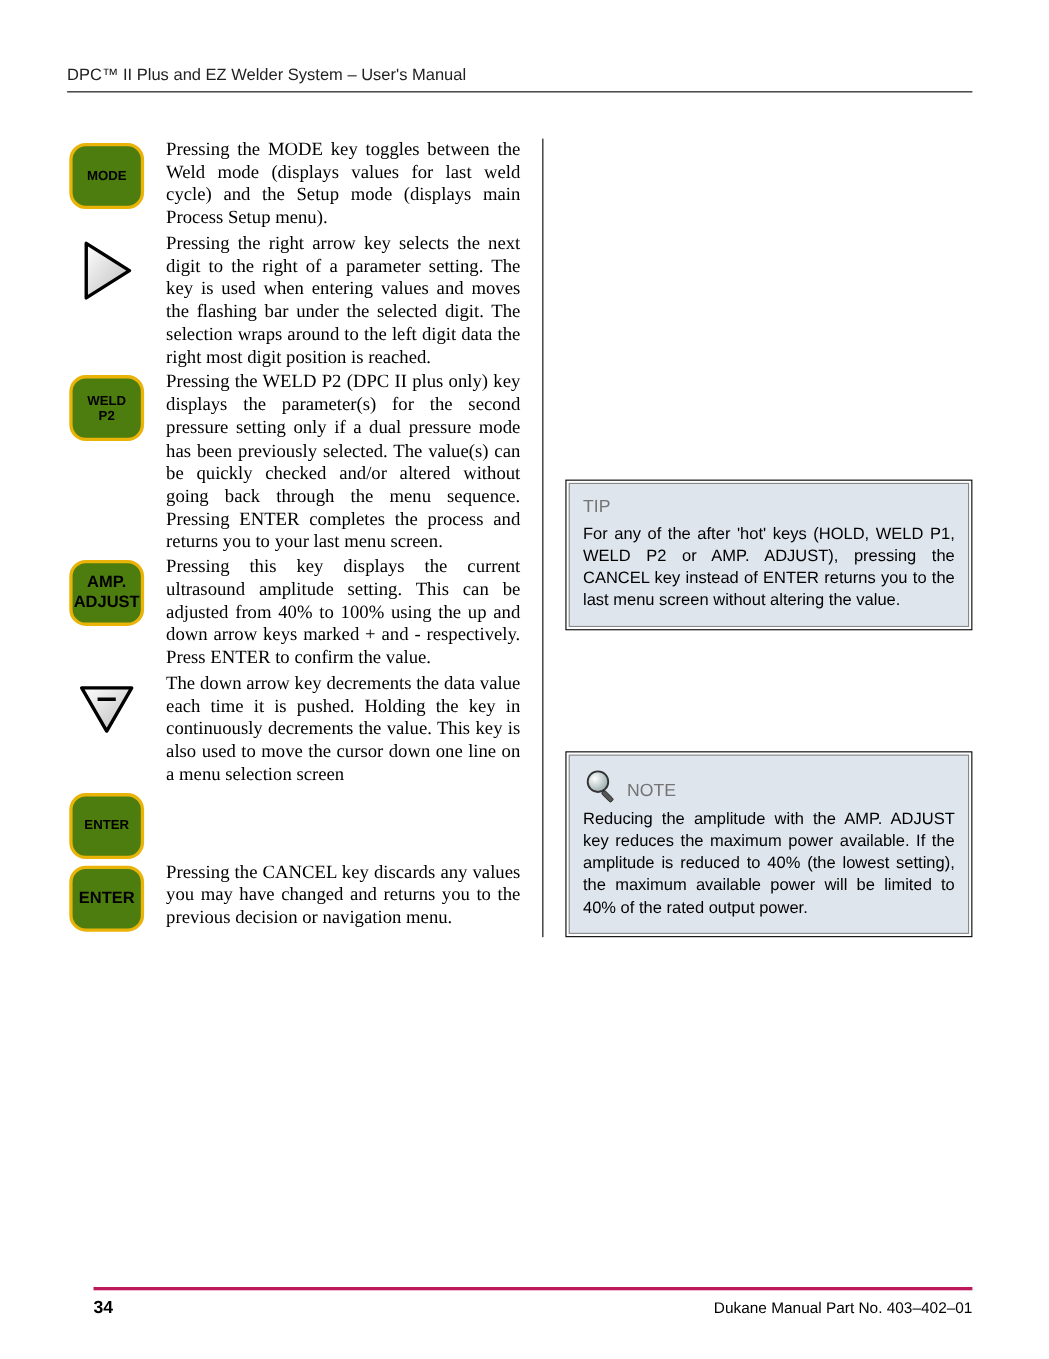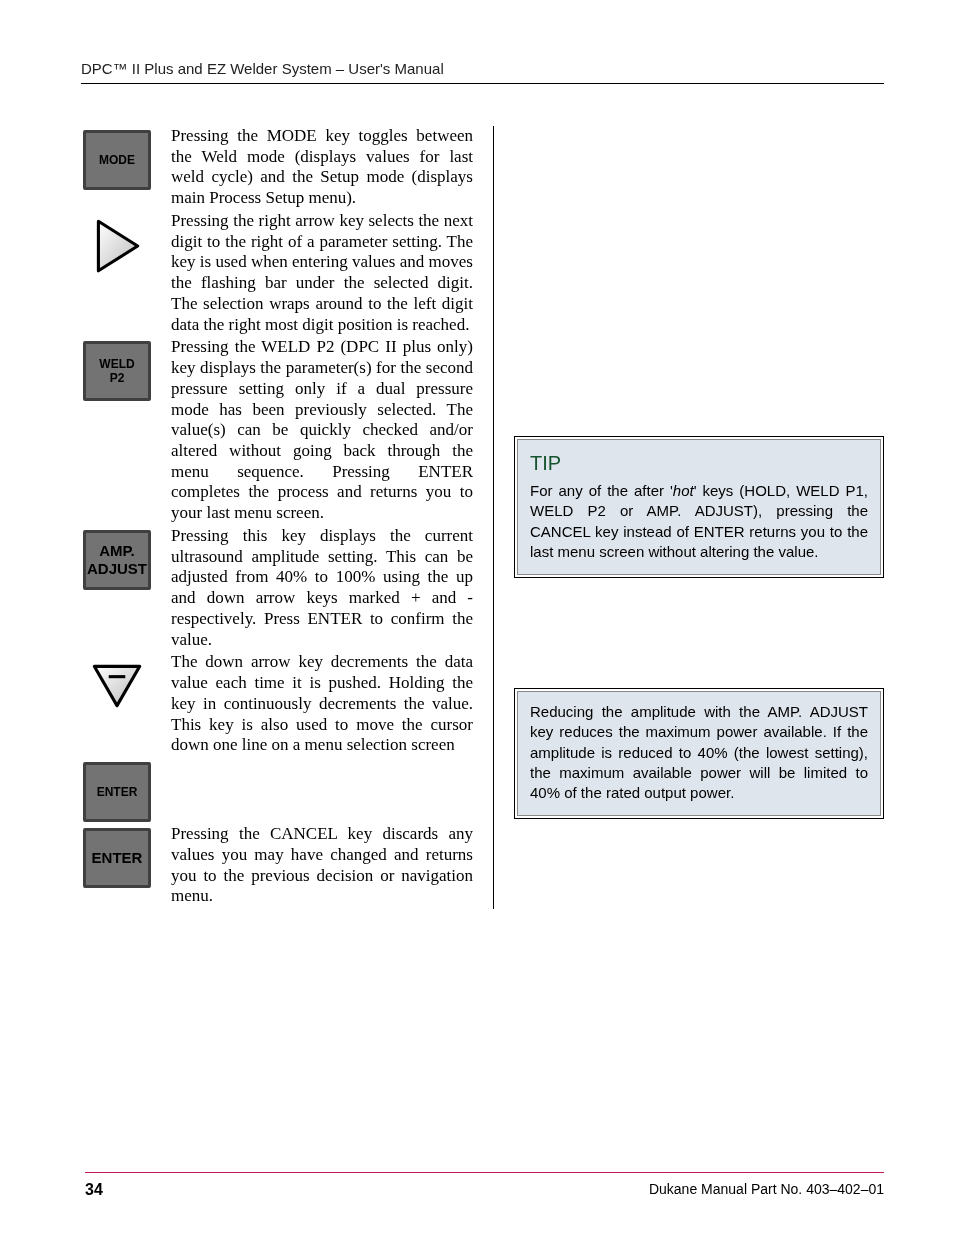--- a/index.html
+++ b/index.html
@@ -6,21 +6,21 @@
     margin: 0;
     padding: 0;
     background: #fff;
     font-family: "Times New Roman", Times, serif;
     color: #000;
   }
   .page {
     width: 954px;
     height: 1235px;
     box-sizing: border-box;
-    padding: 60px 70px 40px 81px;
+    padding: 60px 70px 40px 61px;
     position: relative;
   }
   .header-line {
     font-family: "Helvetica Neue", Arial, sans-serif;
     font-size: 15px;
     color: #222;
     border-bottom: 1px solid #000;
     padding-bottom: 6px;
     margin-bottom: 42px;
   }
@@ -45,31 +45,31 @@
   .key-col {
     width: 72px;
     flex-shrink: 0;
     display: flex;
     justify-content: center;
     padding-top: 4px;
   }
   .key-btn {
     width: 62px;
     height: 54px;
-    border: 3px solid #404040;
-    border-radius: 2px;
+    border: 3px solid #eab308;
+    border-radius: 15px;
     display: flex;
     align-items: center;
     justify-content: center;
     font-family: Arial, Helvetica, sans-serif;
     font-weight: bold;
     font-size: 12px;
     text-align: center;
     line-height: 1.2;
-    background: #737373;
+    background: #4d7c0f;
     white-space: pre-line;
   }
   .key-btn.small-font { font-size: 15px; }
   .arrow-svg {
     width: 62px;
     height: 62px;
   }
   .desc {
     font-size: 17px;
     line-height: 1.22;
@@ -90,39 +90,39 @@
     background: #dfe5ed;
     border: 1px solid #888;
     padding: 10px 12px 12px 12px;
     font-family: "Helvetica Neue", Arial, sans-serif;
     font-size: 15px;
     line-height: 1.35;
     text-align: justify;
   }
   .callout-title {
     font-family: "Helvetica Neue", Arial, sans-serif;
-    font-size: 20px;
-    color: #14532d;
+    font-size: 16px;
+    color: #737373;
     margin-bottom: 4px;
     display: flex;
     align-items: flex-end;
     gap: 6px;
   }
   .note-icon {
     width: 34px;
     height: 34px;
     flex-shrink: 0;
   }
-  .hot { font-style: italic; }
+  .hot { }
   .footer {
     position: absolute;
     bottom: 36px;
     left: 85px;
     right: 70px;
-    border-top: 1px solid #be185d;
+    border-top: 3px solid #be185d;
     padding-top: 8px;
     display: flex;
     justify-content: space-between;
     font-family: "Helvetica Neue", Arial, sans-serif;
     font-size: 14px;
   }
   .footer .pg { font-weight: bold; font-size: 16px; }
 </style>
 </head>
 <body>
@@ -208,20 +208,33 @@
 
       <div class="callout">
         <div class="callout-inner">
           <div class="callout-title">TIP</div>
           <span>For any of the after '</span><span class="hot">hot</span><span>' keys (HOLD, WELD P1, WELD P2 or AMP. ADJUST), pressing the CANCEL key instead of ENTER returns you to the last menu screen without altering the value.</span>
         </div>
       </div>
 
       <div class="callout" style="margin-bottom:0">
         <div class="callout-inner">
+          <div class="callout-title">
+            <svg class="note-icon" viewBox="0 0 40 40">
+              <defs>
+                <radialGradient id="lens" cx="0.35" cy="0.35" r="0.7">
+                  <stop offset="0%" stop-color="#fff"></stop>
+                  <stop offset="100%" stop-color="#9aa"></stop>
+                </radialGradient>
+              </defs>
+              <circle cx="16" cy="16" r="11" fill="url(#lens)" stroke="#333" stroke-width="2"></circle>
+              <rect x="23" y="25" width="14" height="5" rx="2" transform="rotate(45 23 25)" fill="#555" stroke="#222"></rect>
+            </svg>
+            <span>NOTE</span>
+          </div>
           <span>Reducing the amplitude with the AMP. ADJUST key reduces the maximum power available. If the amplitude is reduced to 40% (the lowest setting), the maximum available power will be limited to 40% of the rated output power.</span>
         </div>
       </div>
 
     </div>
   </div>
 
   <div class="footer">
     <span class="pg">34</span>
     <span>Dukane Manual Part No. 403–402–01</span>

